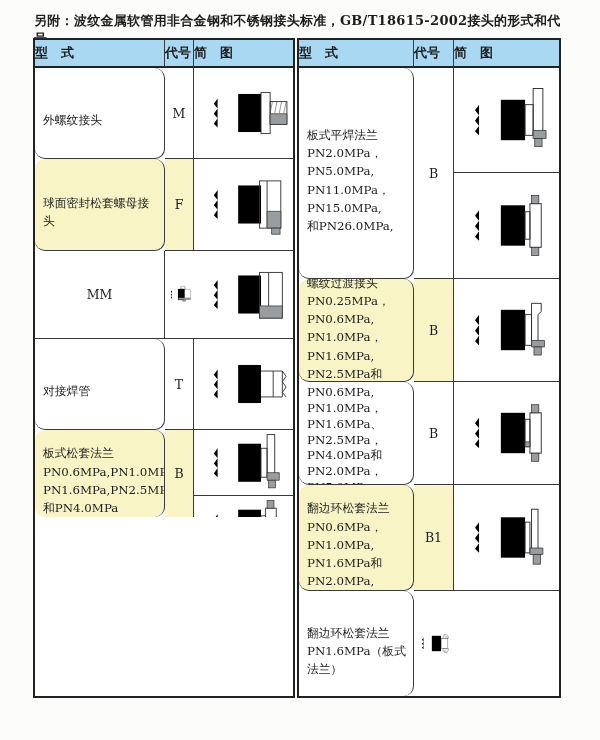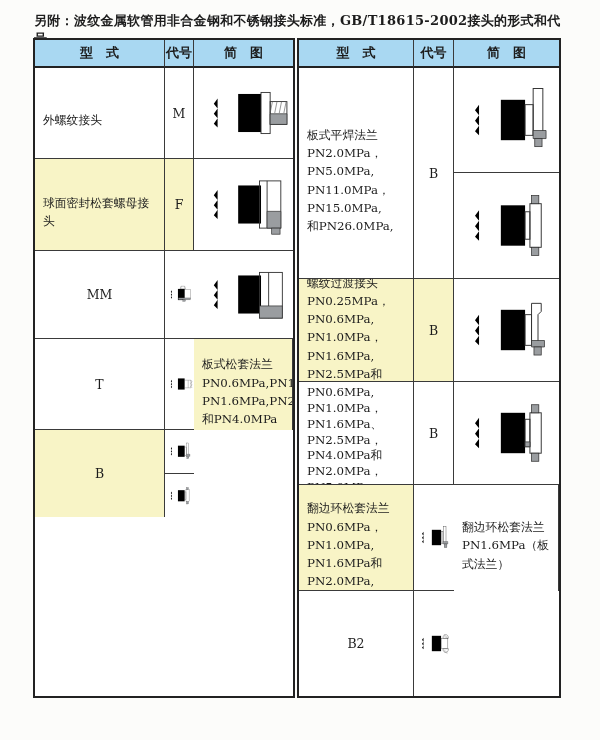--- a/index.html
+++ b/index.html
@@ -25,24 +25,24 @@
     border:2px solid #222;margin-left:2px;
   }
   .cell{
     border-right:1.5px solid #3a3a3a;border-bottom:1.5px solid #3a3a3a;
     display:flex;align-items:center;box-sizing:border-box;background:#fff;
     overflow:hidden;
   }
   .cell.last-col{border-right:none;}
   .cell.last-row{border-bottom:none;}
   .hdr{
-    background:#a9d8f2;justify-content:center;font-weight:bold;
+    background:#a9d8f2;font-weight:bold;
     font-size:13px;border-bottom:2px solid #222;
   }
-  .type-cell{padding:19px 4px 4px 8px;}
+  .type-cell{padding:19px 4px 4px 8px;border-radius:10px;}
   .type-text{font-size:11.8px;line-height:1.55;white-space:pre-line;}
   .type-text.tight{line-height:1.34;}
   .code-cell{justify-content:center;font-size:12.5px;}
   .yellow{background:#f8f4c6;}
   .diag-cell{padding:0;}
   .diag-cell svg{width:100%;height:100%;display:block;}
   .split{display:grid;grid-template-rows:1fr 1fr;align-items:stretch;}
   .split .sub{border-bottom:1.5px solid #3a3a3a;}
   .split .sub:last-child{border-bottom:none;}
   svg.diag rect,svg.diag path,svg.diag polygon{fill:none;stroke:#333;stroke-width:1.2;}
@@ -127,20 +127,23 @@
 
     <div class="cell diag-cell last-col">
       <svg class="diag" viewBox="0 0 130 86">
         <use href="#g-hose"></use>
         <rect x="86" y="14" width="30" height="60"></rect>
         <path d="M98 14 V74"></path>
         <polygon class="fg" points="86,58 116,58 116,74 86,74"></polygon>
       </svg>
     </div>
 
+    <div class="cell type-cell">
+        <span class="type-text">对接焊管</span>
+      </div>
     <div class="cell code-cell">
         <span>T</span>
       </div>
     <div class="cell diag-cell last-col">
       <svg class="diag" viewBox="0 0 130 86">
         <use href="#g-hose"></use>
         <path d="M88 26 H116 M88 60 H116 M104 26 V60"></path>
         <path d="M116 26 L121 33 L116 40 L121 47 L116 54 L121 60 M116 26 V60"></path>
       </svg>
     </div>
@@ -256,37 +259,37 @@
         <rect class="fg" x="96" y="68" width="9" height="10"></rect>
         <polygon class="fg" points="88,54 94,54 94,60 88,60"></polygon>
       </svg>
     </div>
 
     <div class="cell type-cell yellow">
         <span class="type-text">翻边环松套法兰
 PN0.6MPa，PN1.0MPa,
 PN1.6MPa和PN2.0MPa,</span>
       </div>
+    <div class="cell code-cell yellow">
+        <span>B1</span>
+      </div>
     <div class="cell diag-cell last-col">
       <svg class="diag" viewBox="0 0 130 86">
         <use href="#g-hose"></use>
         <rect x="88" y="24" width="6" height="38"></rect>
         <rect x="96" y="8" width="8" height="54"></rect>
         <polygon class="fg" points="94,56 110,56 110,64 94,64"></polygon>
         <rect class="fg" x="98" y="64" width="9" height="12"></rect>
       </svg>
     </div>
 
     <div class="cell type-cell last-row">
         <span class="type-text">翻边环松套法兰
 PN1.6MPa（板式法兰）</span>
       </div>
-    <div class="cell code-cell last-row">
-        <span>B2</span>
-      </div>
     <div class="cell diag-cell last-col last-row">
       <svg class="diag" viewBox="0 0 130 86">
         <use href="#g-hose"></use>
         <rect x="88" y="26" width="22" height="34"></rect>
         <path d="M94 26 C94 10 112 10 112 26 M94 26 H112"></path>
         <path d="M94 60 C94 76 112 76 112 60 M94 60 H112"></path>
         <path class="hl" d="M97 14 L109 22 M97 18 L109 26 M97 64 L109 72 M97 68 L109 76"></path>
       </svg>
     </div>
   </div>

